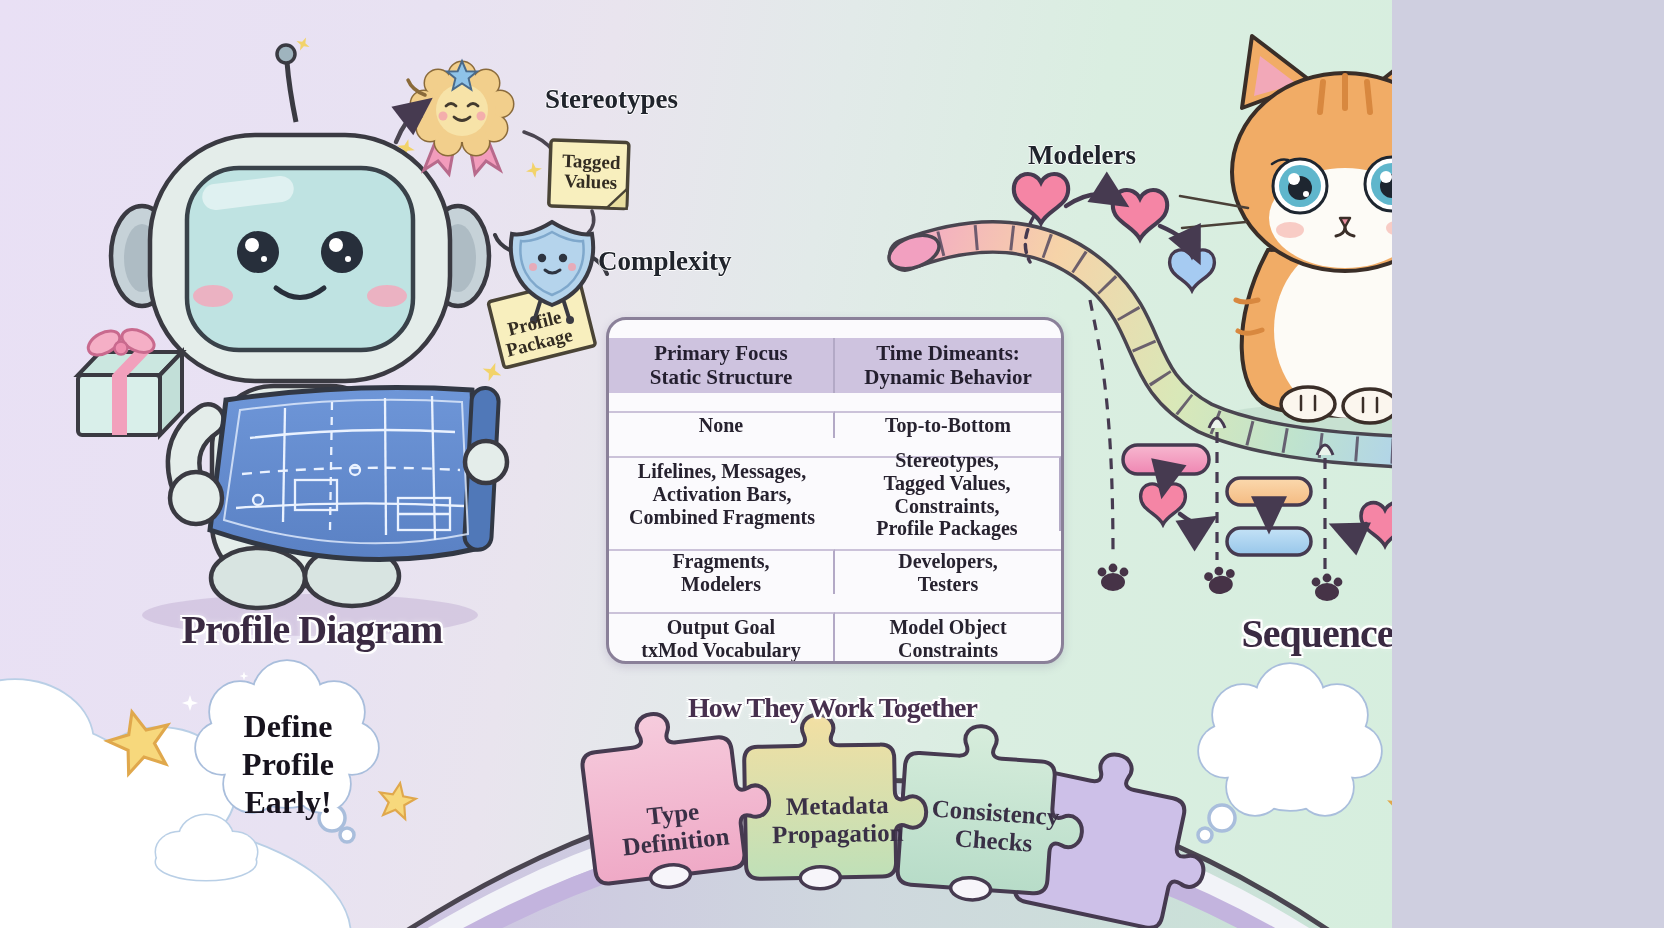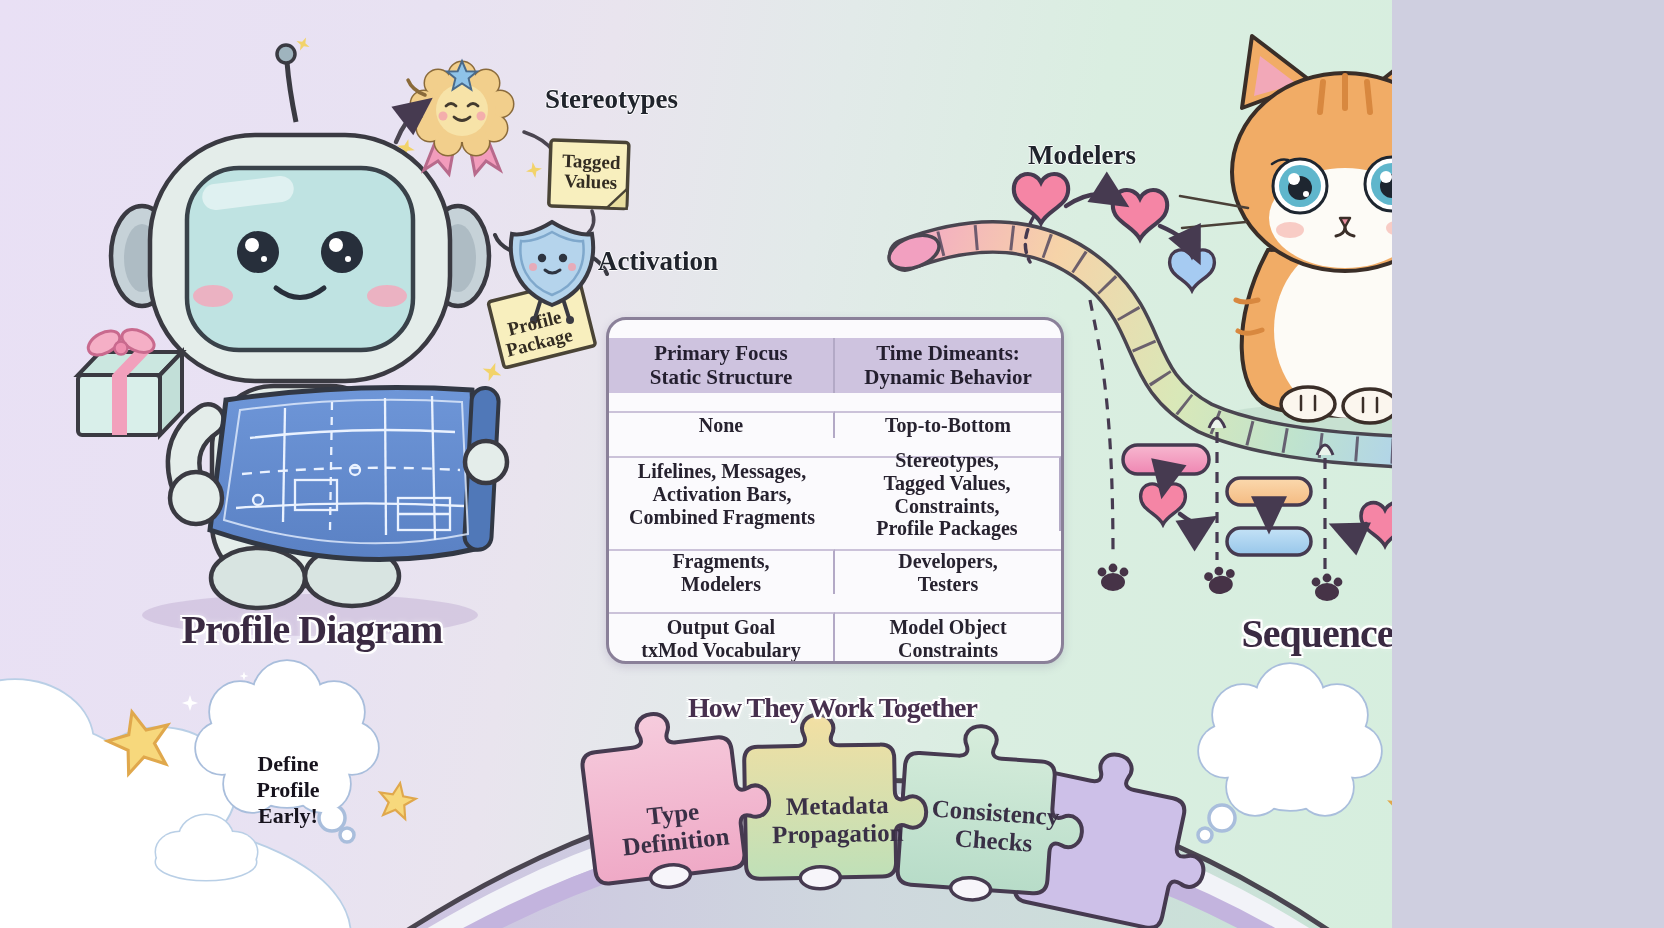--- a/index.html
+++ b/index.html
@@ -7,21 +7,21 @@
     position:relative;width:1392px;height:928px;overflow:hidden;
     font-family:Liberation Serif, serif;
     background:linear-gradient(100deg,#e9e0f5 0%,#e8e2f2 28%,#e9e4ee 40%,#e2eae9 55%,#daeee1 72%,#d6eede 100%);
   }
   .txt{position:absolute;font-weight:bold;white-space:pre-line;text-align:center;color:#27222f;}
   .halo{text-shadow:2px 0 0 #fff,-2px 0 0 #fff,0 2px 0 #fff,0 -2px 0 #fff,2px 2px 0 #fff,-2px -2px 0 #fff,2px -2px 0 #fff,-2px 2px 0 #fff,0 0 7px #fff;text-align:center;}
   .halo-sm{text-shadow:1px 0 0 rgba(255,255,255,.8),-1px 0 0 rgba(255,255,255,.8),0 1px 0 rgba(255,255,255,.8),0 -1px 0 rgba(255,255,255,.8);}
   .big-title{font-size:40px;letter-spacing:-1px;color:#3a2a42;}
   .callout{font-size:27px;color:#20242c;text-align:left;}
   .note-text{font-size:19px;line-height:1.06;color:#332c22;}
-  .bubble-text{font-size:22px;line-height:1.18;color:#17131d;margin-top:43px;}
+  .bubble-text{font-size:32px;line-height:1.18;color:#17131d;}
   .puzzle-label{font-size:25px;line-height:1.12;color:#3a3046;}
 
   
   .cmp-table{
     position:absolute;left:606px;top:317px;width:452px;height:341px;
     display:grid;grid-template-columns:1fr 1fr;grid-template-rows:73px 45px 93px 63px auto;
     background:#fbfafd;border:3.5px solid #8a8099;border-radius:20px;overflow:hidden;
     box-shadow:0 3px 10px rgba(90,70,120,.18);
   }
   .cmp-cell{
@@ -456,21 +456,21 @@
         <use href="#pawP" transform="translate(1113,576)"></use>
         <use href="#pawP" transform="translate(1220,579) rotate(-8)"></use>
         <use href="#pawP" transform="translate(1327,586)"></use>
         <use href="#pawP" transform="translate(1457,588) rotate(7)"></use>
         <use href="#pawP" transform="translate(1560,588)"></use>
       </g>
     </g>
   </svg>
 
   <div class="txt callout halo-sm" style="left:545px;top:84px;width:160px;">Stereotypes</div>
-  <div class="txt callout halo-sm" style="left:598px;top:246px;width:170px;">Activation</div>
+  <div class="txt callout halo-sm" style="left:598px;top:246px;width:170px;">Complexity</div>
   <div class="txt note-text" style="left:556px;top:152px;width:70px;transform:rotate(2deg);">Tagged
 Values</div>
   <div class="txt note-text" style="left:494px;top:313px;width:86px;transform:rotate(-14deg);">Profile
 Package</div>
 
   <div class="txt callout halo-sm" style="left:1028px;top:140px;width:160px;">Modelers</div>
 
   <div class="cmp-table">
     <div class="cmp-cell hdr col1">Primary Focus
 Static Structure</div>

